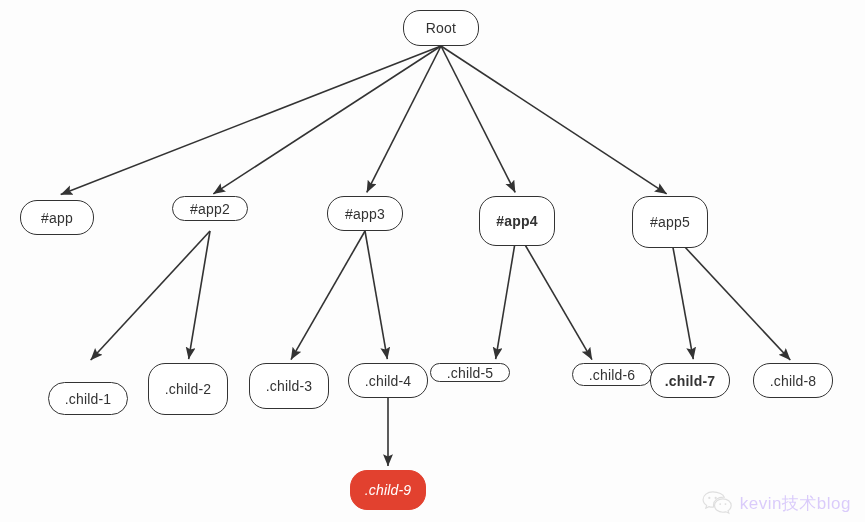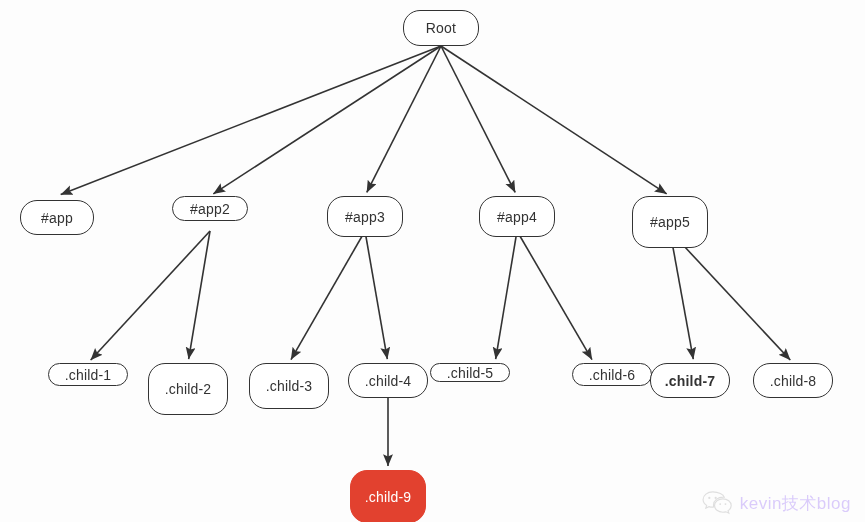--- a/index.html
+++ b/index.html
@@ -100,30 +100,30 @@
   <div id="node-layer">
       <div class="node" style="left: 403px; top: 10px; width: 76px; height: 36px;">
         <span>Root</span>
       </div>
       <div class="node" style="left: 20px; top: 192px; width: 74px; height: 35px; margin-top: 8px;">
         <span>#app</span>
       </div>
       <div class="node" style="left: 172px; top: 196px; width: 76px; height: 25px;">
         <span>#app2</span>
       </div>
-      <div class="node" style="left: 327px; top: 196px; width: 76px; height: 41px;">
+      <div class="node" style="left: 327px; top: 196px; width: 76px; height: 35px;">
         <span>#app3</span>
       </div>
-      <div class="node" style="left: 479px; top: 196px; width: 76px; height: 41px;">
+      <div class="node" style="left: 479px; top: 196px; width: 76px; height: 50px; font-weight: bold;">
         <span>#app4</span>
       </div>
       <div class="node" style="left: 632px; top: 196px; width: 76px; height: 52px;">
         <span>#app5</span>
       </div>
-      <div class="node" style="left: 48px; top: 363px; width: 80px; height: 23px;">
+      <div class="node" style="left: 48px; top: 382px; width: 80px; height: 33px;">
         <span>.child-1</span>
       </div>
       <div class="node" style="left: 148px; top: 363px; width: 80px; height: 52px;">
         <span>.child-2</span>
       </div>
       <div class="node" style="left: 249px; top: 363px; width: 80px; height: 46px;">
         <span>.child-3</span>
       </div>
       <div class="node" style="left: 348px; top: 363px; width: 80px; height: 35px;">
         <span>.child-4</span>
@@ -133,21 +133,21 @@
       </div>
       <div class="node" style="left: 572px; top: 363px; width: 80px; height: 23px;">
         <span>.child-6</span>
       </div>
       <div class="node" style="left: 650px; top: 363px; width: 80px; height: 35px; font-weight: bold;">
         <span>.child-7</span>
       </div>
       <div class="node" style="left: 753px; top: 363px; width: 80px; height: 35px;">
         <span>.child-8</span>
       </div>
-      <div class="node highlight" style="left: 350px; top: 470px; width: 76px; height: 53px;">
+      <div class="node highlight" style="left: 350px; top: 470px; width: 76px; height: 40px; font-style: italic;">
         <span>.child-9</span>
       </div>
     </div>
 
   <div id="watermark">
     <svg class="wm-logo" viewBox="0 0 34 28" xmlns="http://www.w3.org/2000/svg">
       <path d="M12.2 1.4C6.1 1.4 1.2 5.3 1.2 10.1c0 2.7 1.6 5.1 4.1 6.7l-1 3.1 3.6-1.8c1.3.4 2.7.6 4.3.6.4 0 .8 0 1.2-.1-.3-.8-.4-1.6-.4-2.4 0-4.9 4.9-8.9 11-8.9.4 0 .8 0 1.2.1C24.2 4.1 18.8 1.4 12.2 1.4z" fill="none" stroke="#9a9a9a" stroke-width="1.3"></path>
       <circle cx="8.3" cy="8.2" r="1.25" fill="#9a9a9a"></circle>
       <circle cx="15.5" cy="8.2" r="1.25" fill="#9a9a9a"></circle>
       <path d="M23.6 9.3c-5.2 0-9.4 3.4-9.4 7.6 0 4.2 4.2 7.6 9.4 7.6 1.2 0 2.4-.2 3.5-.5l3.3 1.6-.9-2.8c2.2-1.4 3.6-3.5 3.6-5.9 0-4.2-4.2-7.6-9.5-7.6z" fill="none" stroke="#9a9a9a" stroke-width="1.3"></path>

